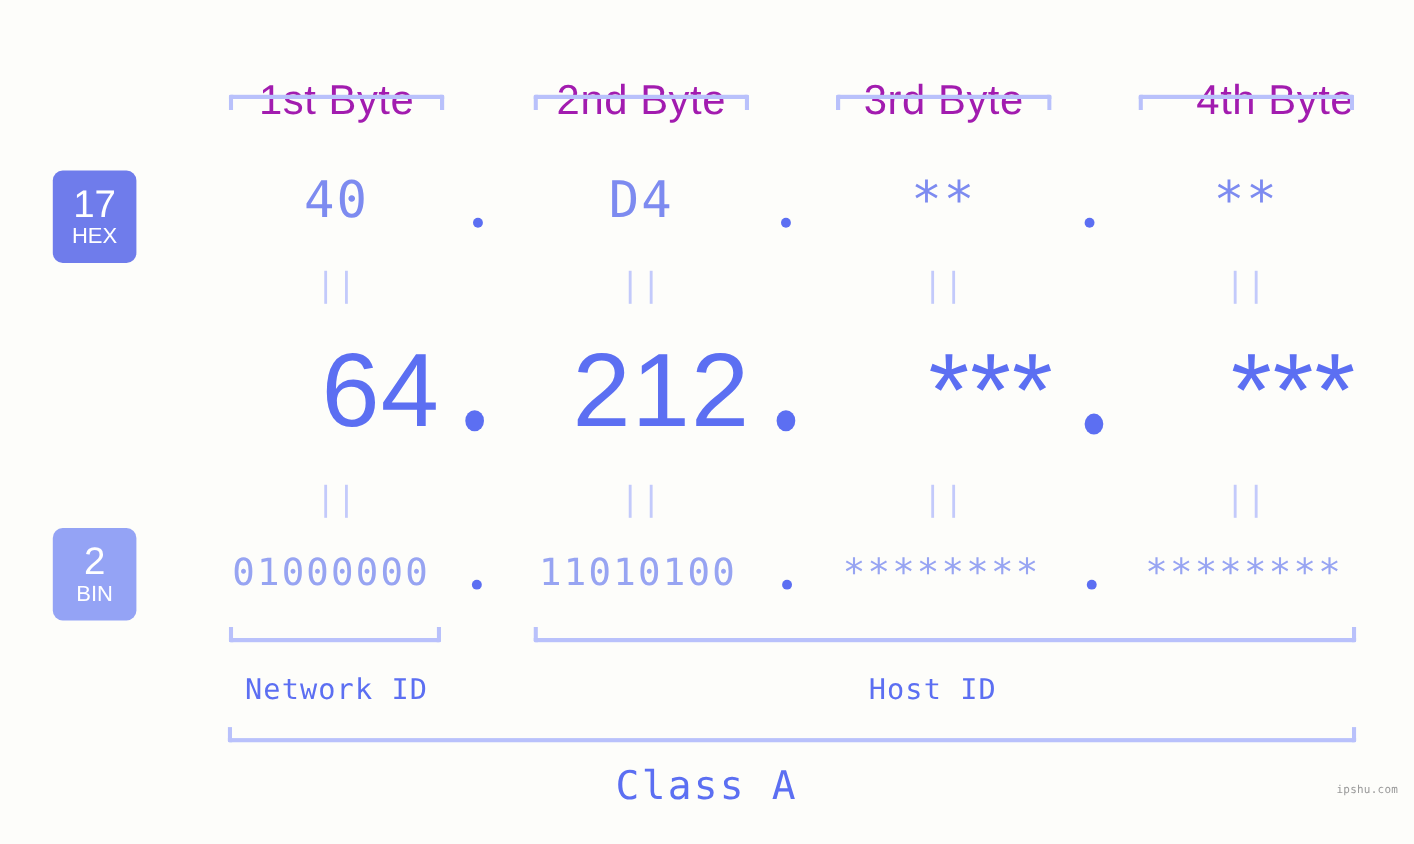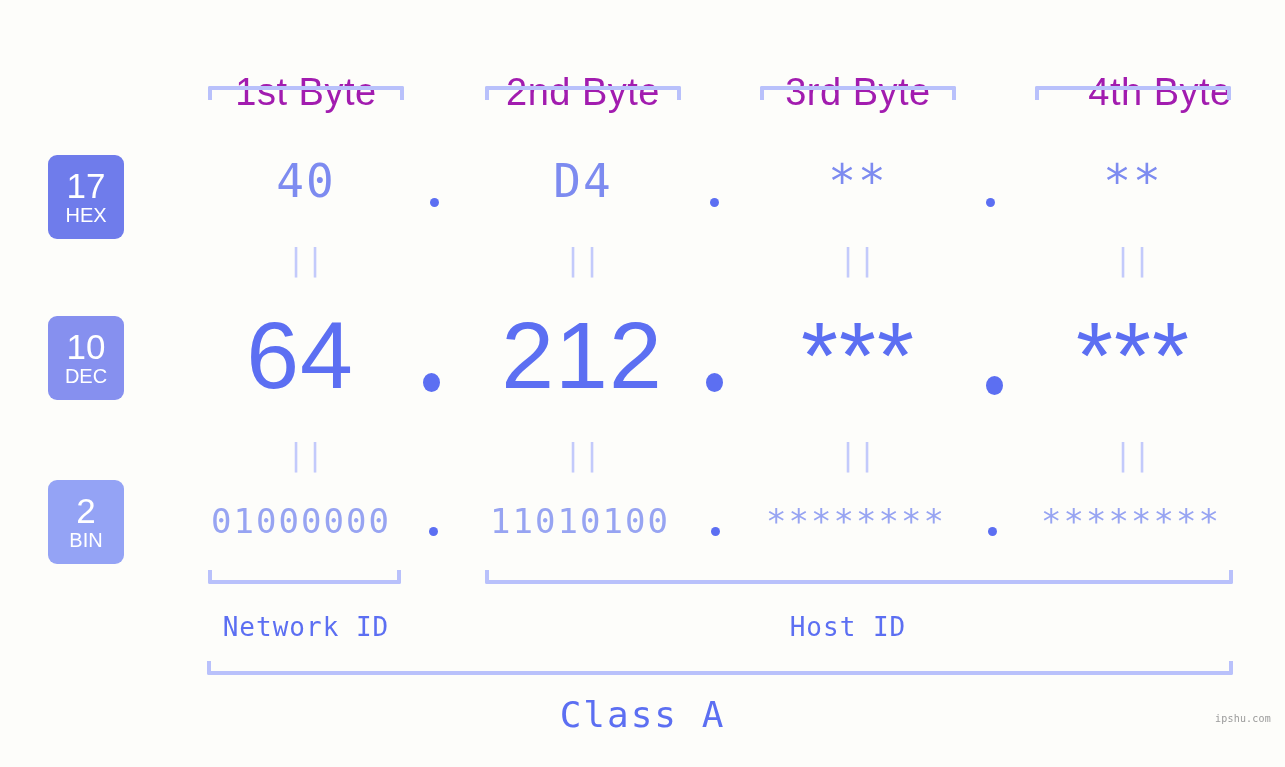--- a/index.html
+++ b/index.html
@@ -92,21 +92,21 @@
     text-align: center;
     white-space: nowrap;
     top: 155px;
     letter-spacing: 2px;
   }
   .decnum {
     font-family: "Liberation Sans", sans-serif;
     font-size: 95px;
     line-height: 105px;
     color: #5c6ff2;
-    text-align: center;
+    text-align: right;
     white-space: nowrap;
     top: 303px;
     letter-spacing: 1px;
   }
   .binnum {
     font-family: "DejaVu Sans Mono", monospace;
     font-size: 34px;
     line-height: 40px;
     color: #97a4f2;
     text-align: center;
@@ -173,34 +173,30 @@
   }
 </style>
 </head>
 <body>
 
 <div id="stage">
 
   <div class="abs byte-label" style="left:208px; width:196px;">1st Byte</div>
   <div class="abs byte-label" style="left:485px; width:196px;">2nd Byte</div>
   <div class="abs byte-label" style="left:760px; width:196px;">3rd Byte</div>
-  <div class="abs byte-label" style="left:1062px; width:196px;">4th Byte</div>
+  <div class="abs byte-label" style="left:1035px; width:196px;text-align:right;">4th Byte</div>
 
   <div class="abs bracket-top" style="left:208px; width:196px;"></div>
   <div class="abs bracket-top" style="left:485px; width:196px;"></div>
   <div class="abs bracket-top" style="left:760px; width:196px;"></div>
   <div class="abs bracket-top" style="left:1035px; width:196px;"></div>
 
   <div class="abs base-badge" id="badge-hex">
     <span class="num">17</span>
     <span class="nm">HEX</span>
-  </div>
-  <div class="abs base-badge" id="badge-dec">
-    <span class="num">10</span>
-    <span class="nm">DEC</span>
   </div>
   <div class="abs base-badge" id="badge-bin">
     <span class="num">2</span>
     <span class="nm">BIN</span>
   </div>
 
   <div class="abs hexnum" style="left:208px; width:196px;">40</div>
   <div class="abs hexnum" style="left:485px; width:196px;">D4</div>
   <div class="abs hexnum" style="left:760px; width:196px;">**</div>
   <div class="abs hexnum" style="left:1035px; width:196px;">**</div>

